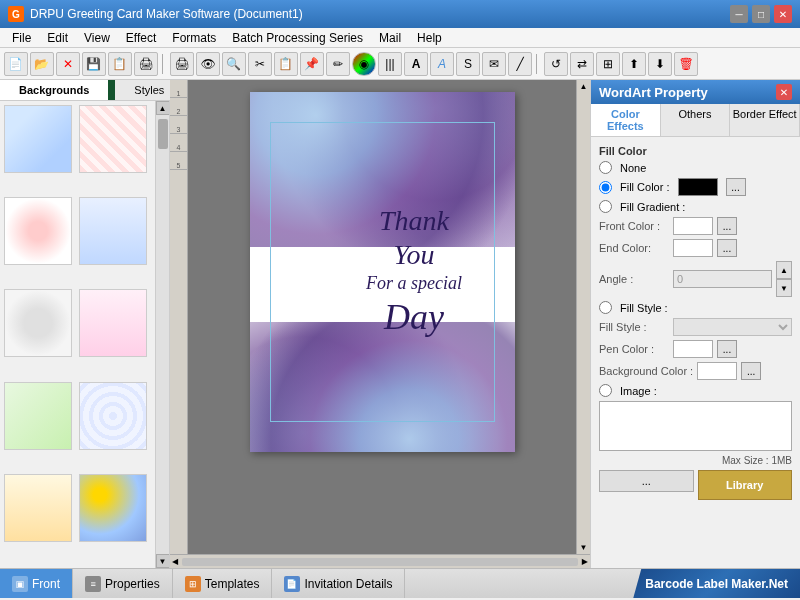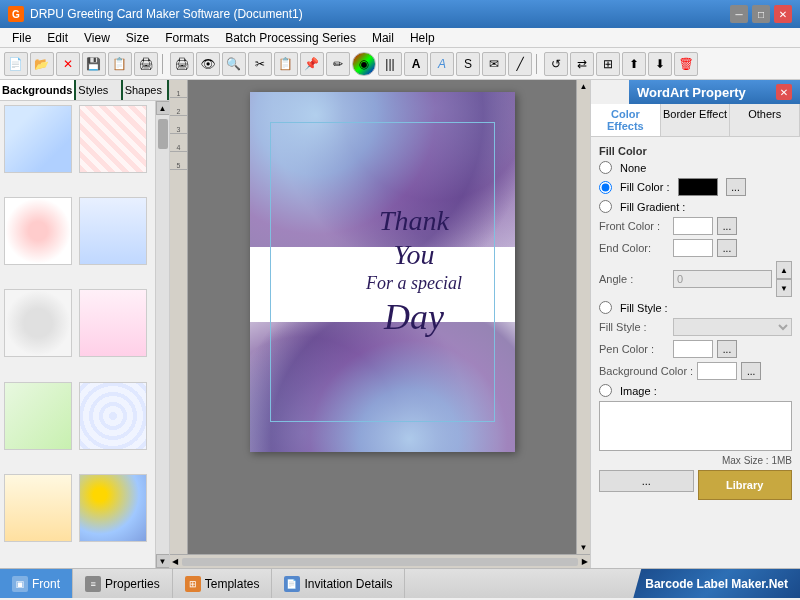--- a/index.html
+++ b/index.html
@@ -78,24 +78,24 @@
       display: flex;
       flex-direction: column;
     }
     .sidebar-tabs {
       display: flex;
       border-bottom: 1px solid #ccc;
     }
     .sidebar-tab {
       flex: 1;
       text-align: left;
-      padding: 4px 2px;
+      padding: 4px 19px;
       font-size: 11px;
       cursor: pointer;
-      border-right: 2px solid #14532d;
+      border-right: 7px solid #14532d;
       background: #e8e8e8;
     }
     .sidebar-tab.active { background: #fff; font-weight: bold; }
     .sidebar-content {
       flex: 1;
       overflow: hidden;
       display: flex;
     }
     .thumb-grid {
       flex: 1;
@@ -205,21 +205,20 @@
     }
     .panel-title-bar {
       background: linear-gradient(to bottom, #4a90d9, #2d6fb5);
       color: white;
       padding: 4px 8px;
       font-size: 13px;
       font-weight: bold;
       display: flex;
       justify-content: space-between;
       align-items: center;
-      margin-left: 38px;
     }
     .panel-close { color: white; background: #e05050; border: none; cursor: pointer; width: 16px; height: 16px; font-size: 10px; display: flex; align-items: center; justify-content: center; border-radius: 2px; }
     .panel-tabs {
       display: flex;
       border-bottom: 1px solid #ccc;
       background: #e8e8e8;
     }
     .panel-tab {
       flex: 1;
       text-align: center;
@@ -303,21 +302,21 @@
     <button class="title-btn minimize">─</button>
     <button class="title-btn maximize">□</button>
     <button class="title-btn close">✕</button>
   </div>
 </div>
 
 <div class="menu-bar">
   <span class="menu-item">File</span>
   <span class="menu-item">Edit</span>
   <span class="menu-item">View</span>
-  <span class="menu-item">Size</span>
+  <span class="menu-item">Effect</span>
   <span class="menu-item">Formats</span>
   <span class="menu-item">Batch Processing Series</span>
   <span class="menu-item">Mail</span>
   <span class="menu-item">Help</span>
 </div>
 
 <div class="toolbar">
   <button class="tb-btn">📄</button>
   <button class="tb-btn">📂</button>
   <button class="tb-btn" style="color:red;">✕</button>
@@ -425,22 +424,22 @@
     </div>
   </div>
 
   <div class="right-panel">
     <div class="panel-title-bar">
       <span>WordArt Property</span>
       <button class="panel-close">✕</button>
     </div>
     <div class="panel-tabs">
       <div class="panel-tab active">Color Effects</div>
+      <div class="panel-tab">Others</div>
       <div class="panel-tab">Border Effect</div>
-      <div class="panel-tab">Others</div>
     </div>
     <div class="panel-content">
 
       <div class="section-label">Fill Color</div>
 
       <div class="radio-row">
         <input type="radio" name="filltype" id="fill_none" style="">
         <label for="fill_none">None</label>
       </div>
 

